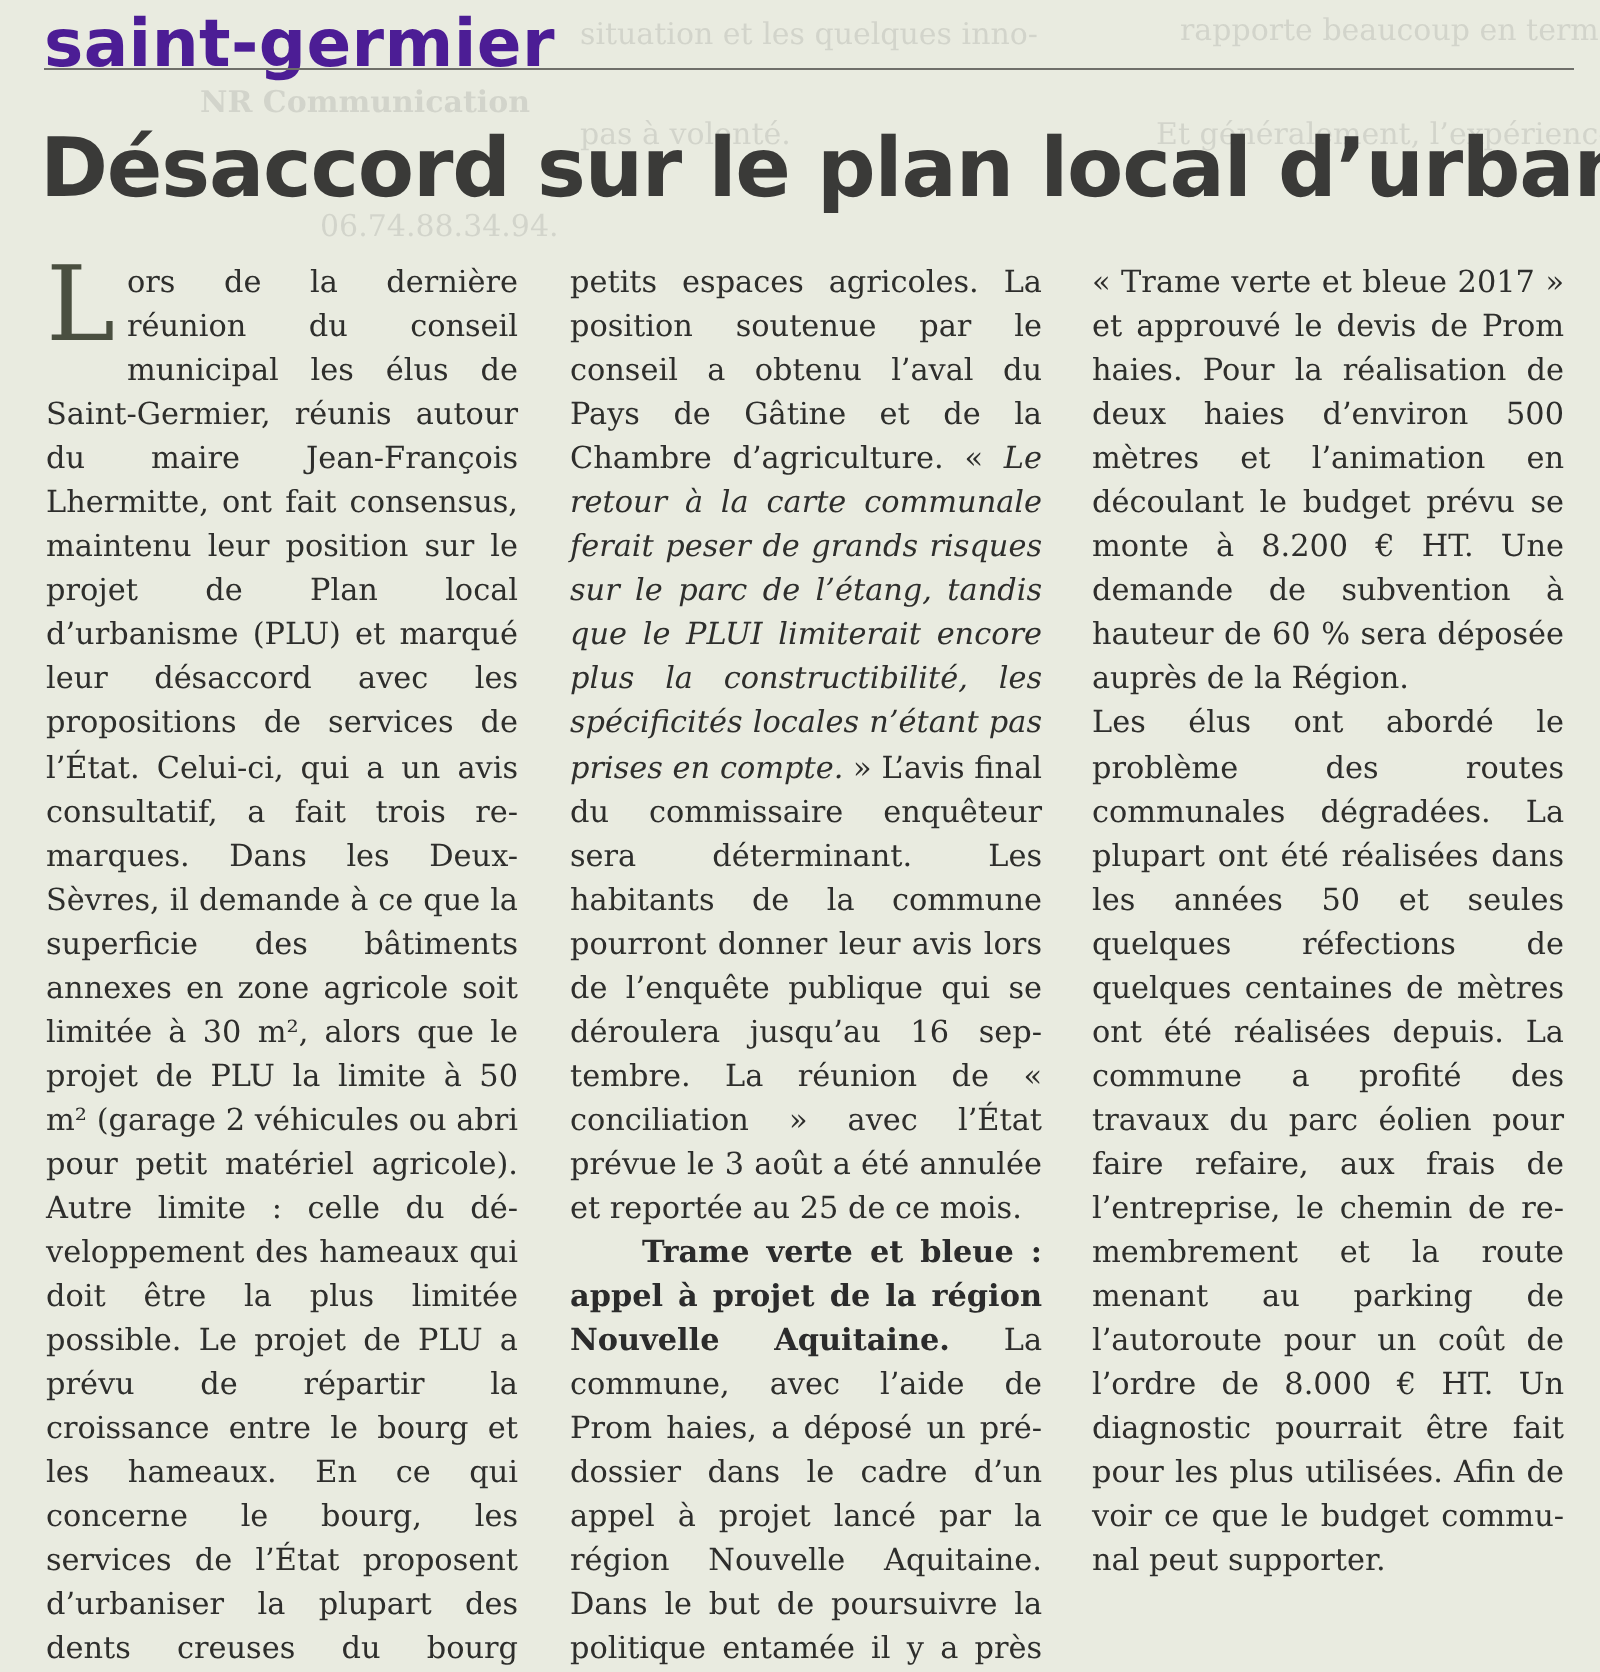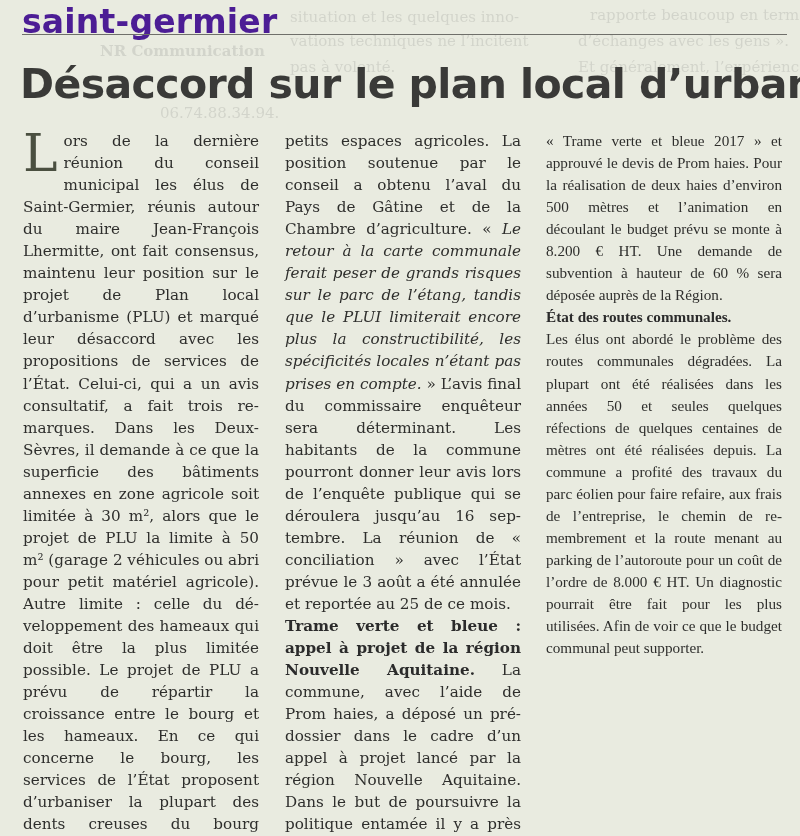--- a/index.html
+++ b/index.html
@@ -31,41 +31,39 @@
     font-size: 41px; line-height: 52px; color: #3a3a38;
     letter-spacing: -0.6px; white-space: nowrap;
   }
   .col {
     position: absolute; top: 130px;
     font-family: "DejaVu Serif", serif; font-size: 15.2px; line-height: 22.05px;
     text-align: justify; hyphens: manual; color: #2e2e2c;
   }
   .col1 { left: 23px; width: 236px; }
   .col2 { left: 285px; width: 236px; }
-  .col3 { left: 546px; width: 236px; font-family: Liberation Serif, serif; }
+  .col3 { left: 546px; width: 236px; }
   .col p { margin: 0; }
   .dropcap {
     float: left; font-family: "DejaVu Serif", serif;
     font-size: 52px; line-height: 40px; height: 42px;
     margin: 3px 6px 0 0; color: #4a4f40; font-weight: normal;
   }
-  .sub { font-weight: bold; color: #2b2b2b; }
+  .sub { font-weight: bold; color: #2b2b2b; margin-left: 36px; }
   em { }
 </style>
 </head>
 <body>
 
 <div class="bleed">
   <span style="left:590px;top:2px;">rapporte beaucoup en termes</span>
-  <span style="left:578px;top:28px;">d’échanges avec les gens ».</span>
   <span style="left:578px;top:54px;">Et généralement, l’expérience</span>
   <span style="left:100px;top:38px;font-weight:bold;">NR Communication</span>
   <span style="left:160px;top:100px;">06.74.88.34.94.</span>
   <span style="left:290px;top:4px;">situation et les quelques inno-</span>
-  <span style="left:290px;top:28px;">vations techniques ne l’incitent</span>
   <span style="left:290px;top:54px;">pas à volonté.</span>
 </div>
 
 <div class="rubric">saint-germier</div>
 <div class="rubric-rule"></div>
 
 <h1 class="headline" style="margin:0;">Désaccord sur le plan local d’urbanisme</h1>
 
 <div class="col col1">
   <p>
@@ -77,16 +75,15 @@
   <p>
     <span>petits espaces agricoles. La posi­tion soutenue par le conseil a obtenu l’aval du Pays de Gâtine et de la Chambre d’agriculture. « </span><em>Le retour à la carte communale ferait peser de grands risques sur le parc de l’étang, tandis que le PLUI limiterait encore plus la constructibilité, les spécificités locales n’étant pas prises en compte.</em><span> » L’avis final du com­missaire enquêteur sera déter­minant. Les habitants de la com­mune pourront donner leur avis lors de l’enquête publique qui se déroulera jusqu’au 16 sep­tembre. La réunion de « conci­liation » avec l’État prévue le 3 août a été annulée et reportée au 25 de ce mois.</span>
   </p>
   <p>
     <span class="sub">Trame verte et bleue : appel à projet de la région Nouvelle Aquitaine.</span><span> La commune, avec l’aide de Prom haies, a déposé un pré-dossier dans le cadre d’un appel à projet lancé par la région Nouvelle Aquitaine. Dans le but de poursuivre la po­litique entamée il y a près de trois ans de créations de haies. Saint-Germier a été pré-sélec­tionné par la région Nouvelle Aquitaine. Le conseil a confirmé sa candidature à l’appel à projet</span>
   </p>
 </div>
 
 <div class="col col3">
   <p>« Trame verte et bleue 2017 » et approuvé le devis de Prom haies. Pour la réalisation de deux haies d’environ 500 mètres et l’animation en découlant le budget prévu se monte à 8.200 € HT. Une demande de subvention à hauteur de 60 % sera déposée auprès de la Ré­gion.</p>
-  <p class="sub">État des routes communales.</p>
   <p>Les élus ont abordé le problème des routes communales dégra­dées. La plupart ont été réalisées dans les années 50 et seules quelques réfections de quelques centaines de mètres ont été réa­lisées depuis. La commune a profité des travaux du parc éo­lien pour faire refaire, aux frais de l’entreprise, le chemin de re­membrement et la route menant au parking de l’autoroute pour un coût de l’ordre de 8.000 € HT. Un diagnostic pourrait être fait pour les plus utilisées. Afin de voir ce que le budget commu­nal peut supporter.</p>
 
 </div>
 
 </body></html>

